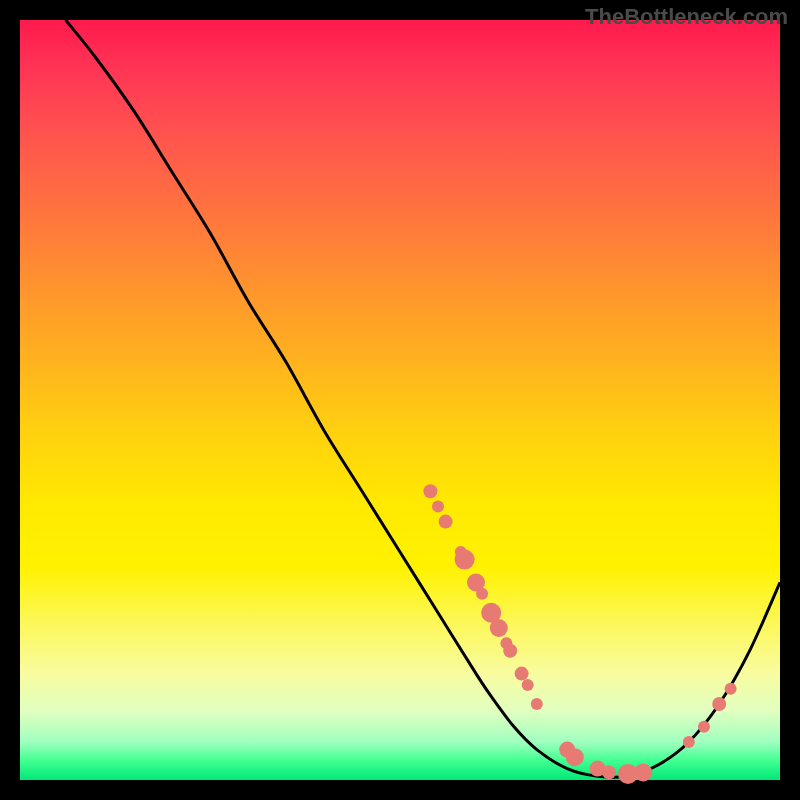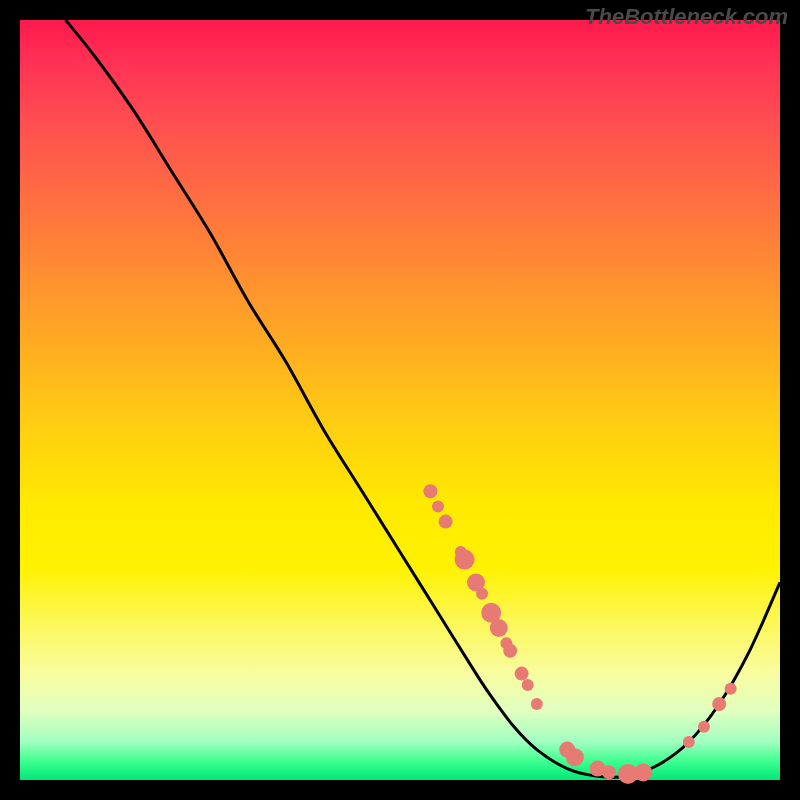--- a/index.html
+++ b/index.html
@@ -11,21 +11,20 @@
     font-family: Arial, sans-serif;
   }
   .watermark {
     position: absolute;
     top: 4px;
     right: 12px;
     color: #4a4a4a;
     font-size: 22px;
     font-weight: bold;
     z-index: 10;
-    font-style: italic;
   }
   .plot-area {
     position: absolute;
     left: 20px;
     top: 20px;
     width: 760px;
     height: 760px;
     background: linear-gradient(to bottom,
       #ff1a4d 0%,
       #ff3355 6%,

